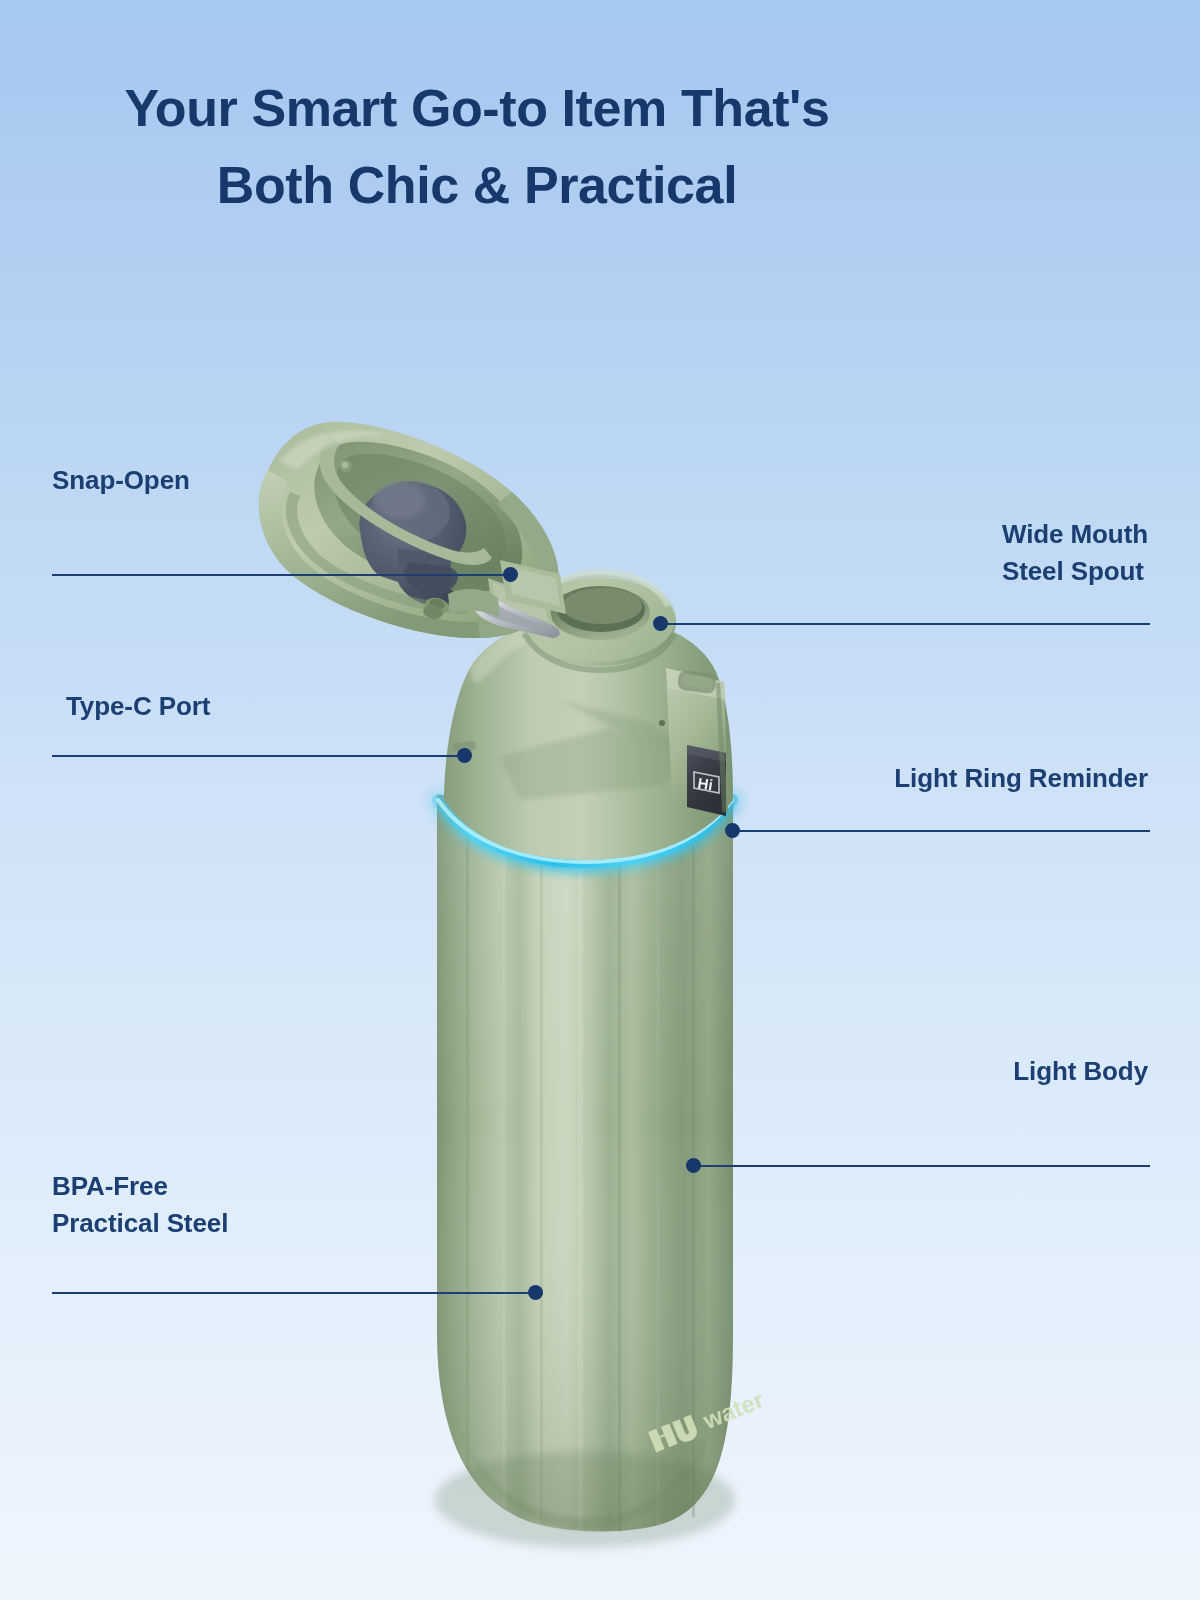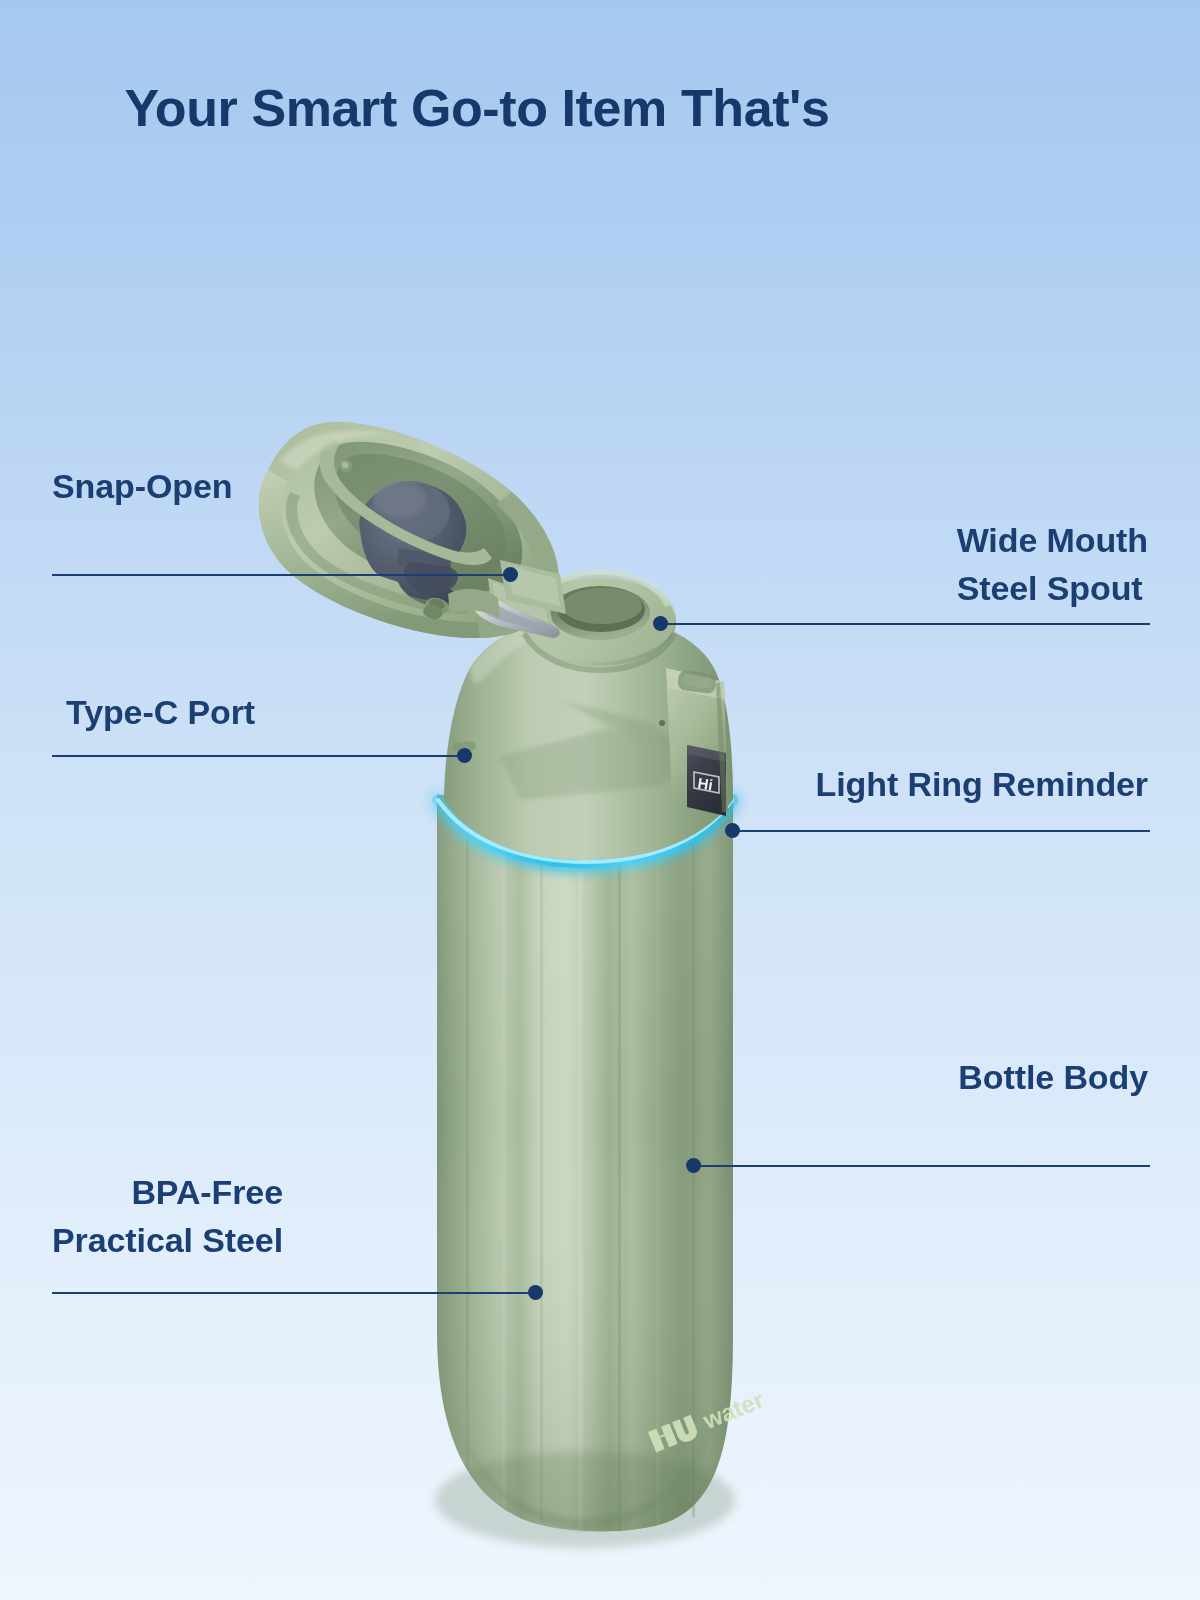--- a/index.html
+++ b/index.html
@@ -36,21 +36,21 @@
     font-weight: 700;
     line-height: 1.48;
     letter-spacing: -0.4px;
   }
   .headline .hl-line { display: block; }
 
   
   .callout {
     position: absolute;
     color: #1b3f72;
-    font-size: 34px;
+    font-size: 26px;
     font-weight: 700;
     line-height: 1.42;
     letter-spacing: -0.1px;
     white-space: nowrap;
   }
   .callout.left  { text-align: left; }
   .callout.right { text-align: left; }
   .callout .cl-line { display: block; }
 
   
@@ -76,20 +76,21 @@
     height: 1600px;
   }
 </style>
 </head>
 <body>
 
 <div id="page">
 
   <div class="headline">
     <span class="hl-line">Your Smart Go-to Item That's</span>
+    <span class="hl-line">Both Chic &amp; Practical</span>
   </div>
 
   <svg id="bottle" viewBox="0 0 1200 1600" xmlns="http://www.w3.org/2000/svg">
     <defs>
 
       <linearGradient id="bodyGrad" x1="0" y1="0" x2="1" y2="0">
         <stop offset="0.00" stop-color="#7d9473"></stop>
         <stop offset="0.05" stop-color="#8ca382"></stop>
         <stop offset="0.13" stop-color="#a2b697"></stop>
         <stop offset="0.21" stop-color="#b6c7ab"></stop>
@@ -417,31 +418,31 @@
   <div class="dot" style="left:686px; top:1158px;"></div>
 
   <div class="callout left" style="left:52px; top:462px;">
     <span class="cl-line">Snap-Open</span>
   </div>
 
   <div class="callout left" style="left:52px; top:688px;margin-left:14px;">
     <span class="cl-line">Type-C Port</span>
   </div>
 
-  <div class="callout left" style="left:52px; top:1168px;text-align:right;">
+  <div class="callout left" style="left:52px; top:1168px;">
     <span class="cl-line">BPA-Free</span>
     <span class="cl-line">Practical Steel</span>
   </div>
 
   <div class="callout right" style="right:52px; top:516px;">
     <span class="cl-line">Wide Mouth</span>
     <span class="cl-line">Steel Spout</span>
   </div>
 
   <div class="callout right" style="right:52px; top:760px;margin-left:12px;">
     <span class="cl-line">Light Ring Reminder</span>
   </div>
 
   <div class="callout right" style="right:52px; top:1053px;">
-    <span class="cl-line">Bottle Body</span>
+    <span class="cl-line">Light Body</span>
   </div>
 
 </div>
 
 </body></html>

